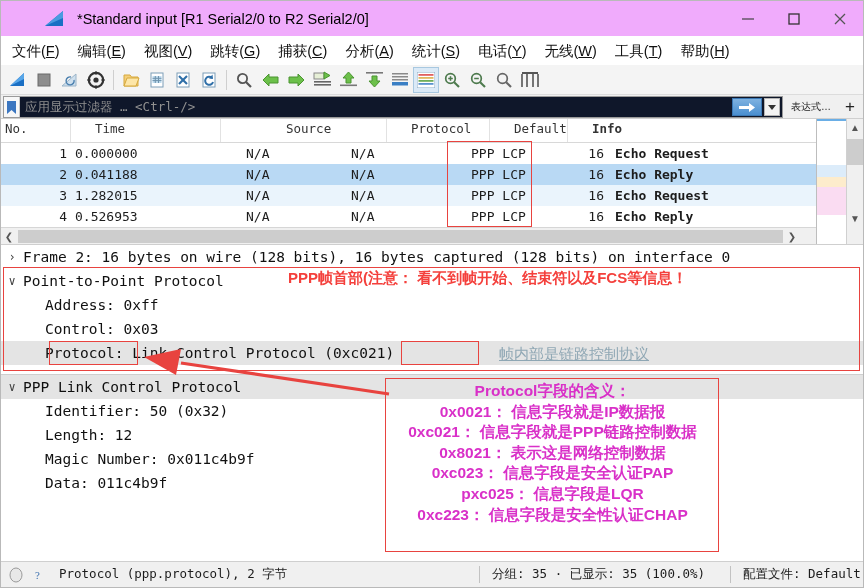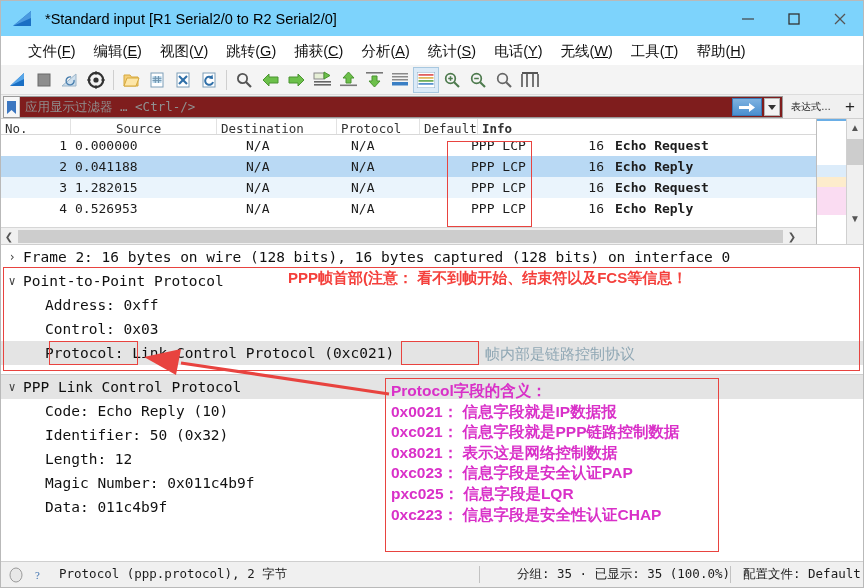--- a/index.html
+++ b/index.html
@@ -15,42 +15,43 @@
     width: 864px; height: 588px;
     position: relative;
     border: 1px solid #b9b9b9;
     background: #f0f0f0;
     display: flex; flex-direction: column;
   }
 
   
   .titlebar {
     height: 36px; min-height:36px;
-    background: #7dd3fc;
+    background: #f0abfc;
     display: flex; align-items: center;
     border-bottom: 1px solid #ffffff;
     position: relative;
+    padding-left: 32px;
   }
   .title-icon { width: 26px; height: 20px; margin-left: 10px; position: relative; }
   .title-icon svg { display:block; }
   .title-text {
     font-size: 14.5px; color: #000; margin-left: 8px;
     white-space: nowrap; font-family: "Liberation Sans", sans-serif;
   }
   .win-btns { position: absolute; right: 0; top: 0; height: 36px; display:flex; }
   .win-btn {
     width: 46px; height: 36px; display:flex; align-items:center; justify-content:center;
     color: #3a3a3a;
   }
   .win-btn svg { display:block; }
 
   
   .menubar {
     height: 28px; min-height:28px; background:#ffffff;
-    display:flex; align-items:center; padding-left: 18px;
+    display:flex; align-items:center; padding-left: 2px;
     font-size: 14.5px; color:#111;
   }
   .menu-item { padding: 2px 9px; white-space: nowrap; }
   .menu-item u { text-decoration: underline; }
 
   
   .toolbar {
     height: 30px; min-height:30px; background:#f4f4f4;
     display:flex; align-items:center; padding-left: 4px;
     border-bottom: 1px solid #dcdcdc;
@@ -60,21 +61,21 @@
   .tb-sep { width: 1px; height: 20px; background: #cfcfcf; margin: 0 4px; }
 
   
   .filterbar {
     height: 24px; min-height:24px; background:#f0f0f0;
     display:flex; align-items:stretch; padding: 0 2px;
     border-bottom: 1px solid #cfcfcf;
   }
   .filter-input-wrap {
     flex: 1; display:flex; align-items:center;
-    border: 1px solid #9a9a9a; background:#7f1d1d; height: 22px; margin-top:1px;
+    border: 1px solid #9a9a9a; background:#0f172a; height: 22px; margin-top:1px;
   }
   .filter-bookmark {
     width: 16px; height: 20px; display:flex; align-items:center; justify-content:center;
     border-right: 1px solid #c8c8c8; background:#f7f7f7;
   }
   .filter-text {
     flex:1; font-family: "DejaVu Sans Mono", monospace; font-size: 12.5px;
     color: #909090; padding-left: 5px; white-space:nowrap; overflow:hidden;
   }
   .filter-apply {
@@ -90,22 +91,22 @@
   .filter-expr { font-size: 10px; color:#222; padding: 0 8px; display:flex; align-items:center; white-space:nowrap;}
   .filter-plus { font-size: 17px; color:#222; padding: 0 6px; display:flex; align-items:center; }
 
   
   .packetlist {
     height: 126px; min-height:126px; background:#fff;
     position: relative; display:flex; border-bottom: 1px solid #cfcfcf;
   }
   .pl-main { flex:1; position:relative; overflow:hidden; }
   .pl-header {
-    height: 16px; display:flex; background:#ffffff; border-bottom:1px solid #d8d8d8;
-    font-family: "DejaVu Sans Mono", monospace; font-size:12.5px; color:#333;
+    height: 24px; display:flex; background:#ffffff; border-bottom:1px solid #d8d8d8;
+    font-family: "DejaVu Sans Mono", monospace; font-size:12.5px; color:#333;gap:20px;
   }
   .pl-header div { padding-left: 4px; border-right:1px solid #e2e2e2; line-height:20px; }
   .pl-row {
     height: 21px; display:flex; align-items:center;
     font-family: "DejaVu Sans Mono", monospace; font-size:13px; color:#1c1c1c;
   }
   .pl-row.sel { background: #b9d9f4; }
   .pl-row.alt { background: #eaf4fc; }
   .pl-cell { padding: 0 4px; line-height:21px; white-space:nowrap; overflow:hidden; }
   .c-no   { width: 70px;  text-align:right; }
@@ -157,37 +158,38 @@
     position:absolute; color:#f4403c; font-size:15px; font-weight:bold;
     font-family: "Liberation Sans", sans-serif; white-space:nowrap;
   }
   .ann-teal {
     position:absolute; color:#8fa7b4; font-size:15px;
     font-family: "Liberation Sans", sans-serif; white-space:nowrap;
   }
   .ann-magenta-box {
     position:absolute; border:1.5px solid #e8433f; background:rgba(255,255,255,0.0);
     padding: 2px 4px 2px 5px;
+    text-align: center;
   }
   .ann-magenta-line {
     color:#d930c8; font-size:15.5px; font-weight:bold; line-height:20.6px;
     font-family: "Liberation Sans", sans-serif; white-space:nowrap;
   }
   .ann-arrow { position:absolute; pointer-events:none; }
 
   
   .statusbar {
     height: 25px; min-height:25px; background:#f0f0f0;
     display:flex; align-items:center;
     font-family:"DejaVu Sans Mono", monospace; font-size:12.5px; color:#1c1c1c;
   }
   .sb-icon { width:18px; height:18px; margin-left:6px; display:flex; align-items:center; justify-content:center;}
   .sb-sect-1 { flex: 0 0 430px; padding-left: 10px; white-space:nowrap; }
   .sb-div { width:1px; height:17px; background:#c2c2c2; }
-  .sb-sect-2 { flex: 0 0 250px; padding-left: 12px; white-space:nowrap;text-align:right; }
+  .sb-sect-2 { flex: 0 0 250px; padding-left: 12px; white-space:nowrap; }
   .sb-sect-3 { flex: 1; padding-left: 12px; white-space:nowrap; }
 </style>
 </head>
 <body>
 
 <div id="app">
 
   <div class="titlebar">
     <div class="title-icon">
       <svg width="26" height="20" viewBox="0 0 26 20">
@@ -395,22 +397,22 @@
       </div>
     </div>
     <div class="filter-expr">表达式…</div>
     <div class="filter-plus">+</div>
   </div>
 
   <div class="packetlist">
     <div class="pl-main">
       <div class="pl-header">
         <div class="c-no" style="text-align:left">No.</div>
+        <div class="c-time">Time</div>
         <div class="c-src">Source</div>
-        <div class="c-dst">Destination</div>
         <div class="c-proto">Protocol</div>
         <div class="c-len" style="text-align:left">Default</div>
         <div class="c-info" style="border-right:none">Info</div>
       </div>
 
       <div class="pl-row">
         <div class="pl-cell c-no">1</div>
         <div class="pl-cell c-time">0.000000</div>
         <div class="pl-cell c-src">N/A</div>
         <div class="pl-cell c-dst">N/A</div>
@@ -488,31 +490,27 @@
     </div>
     <div class="dt-line hl">
       <span class="dt-tw"></span>
       <span class="dt-indent1">Protocol: Link Control Protocol (0xc021)</span>
     </div>
 
     <div class="ann-redbox" style="left:2px; top:22px; width:857px; height:104px;"></div>
     <div class="ann-red-text" style="left:287px; top:24px;">PPP帧首部(注意： 看不到帧开始、结束符以及FCS等信息！</div>
     <div class="ann-redbox" style="left:48px; top:96px; width:89px; height:24px;"></div>
     <div class="ann-redbox" style="left:400px; top:96px; width:78px; height:24px;"></div>
-    <div class="ann-teal" style="left:484px; top:100px;">帧内部是链路控制协议</div>
+    <div class="ann-teal" style="left:498px; top:100px;text-decoration:underline;">帧内部是链路控制协议</div>
   </div>
 
   <div class="detail-bottom">
     <div class="dt-line hl">
       <span class="dt-tw">∨</span>
       <span>PPP Link Control Protocol</span>
-    </div>
-    <div class="dt-line">
-      <span class="dt-tw"></span>
-      <span class="dt-indent1">Code: Echo Reply (10)</span>
     </div>
     <div class="dt-line">
       <span class="dt-tw"></span>
       <span class="dt-indent1">Identifier: 50 (0x32)</span>
     </div>
     <div class="dt-line">
       <span class="dt-tw"></span>
       <span class="dt-indent1">Length: 12</span>
     </div>
     <div class="dt-line">

